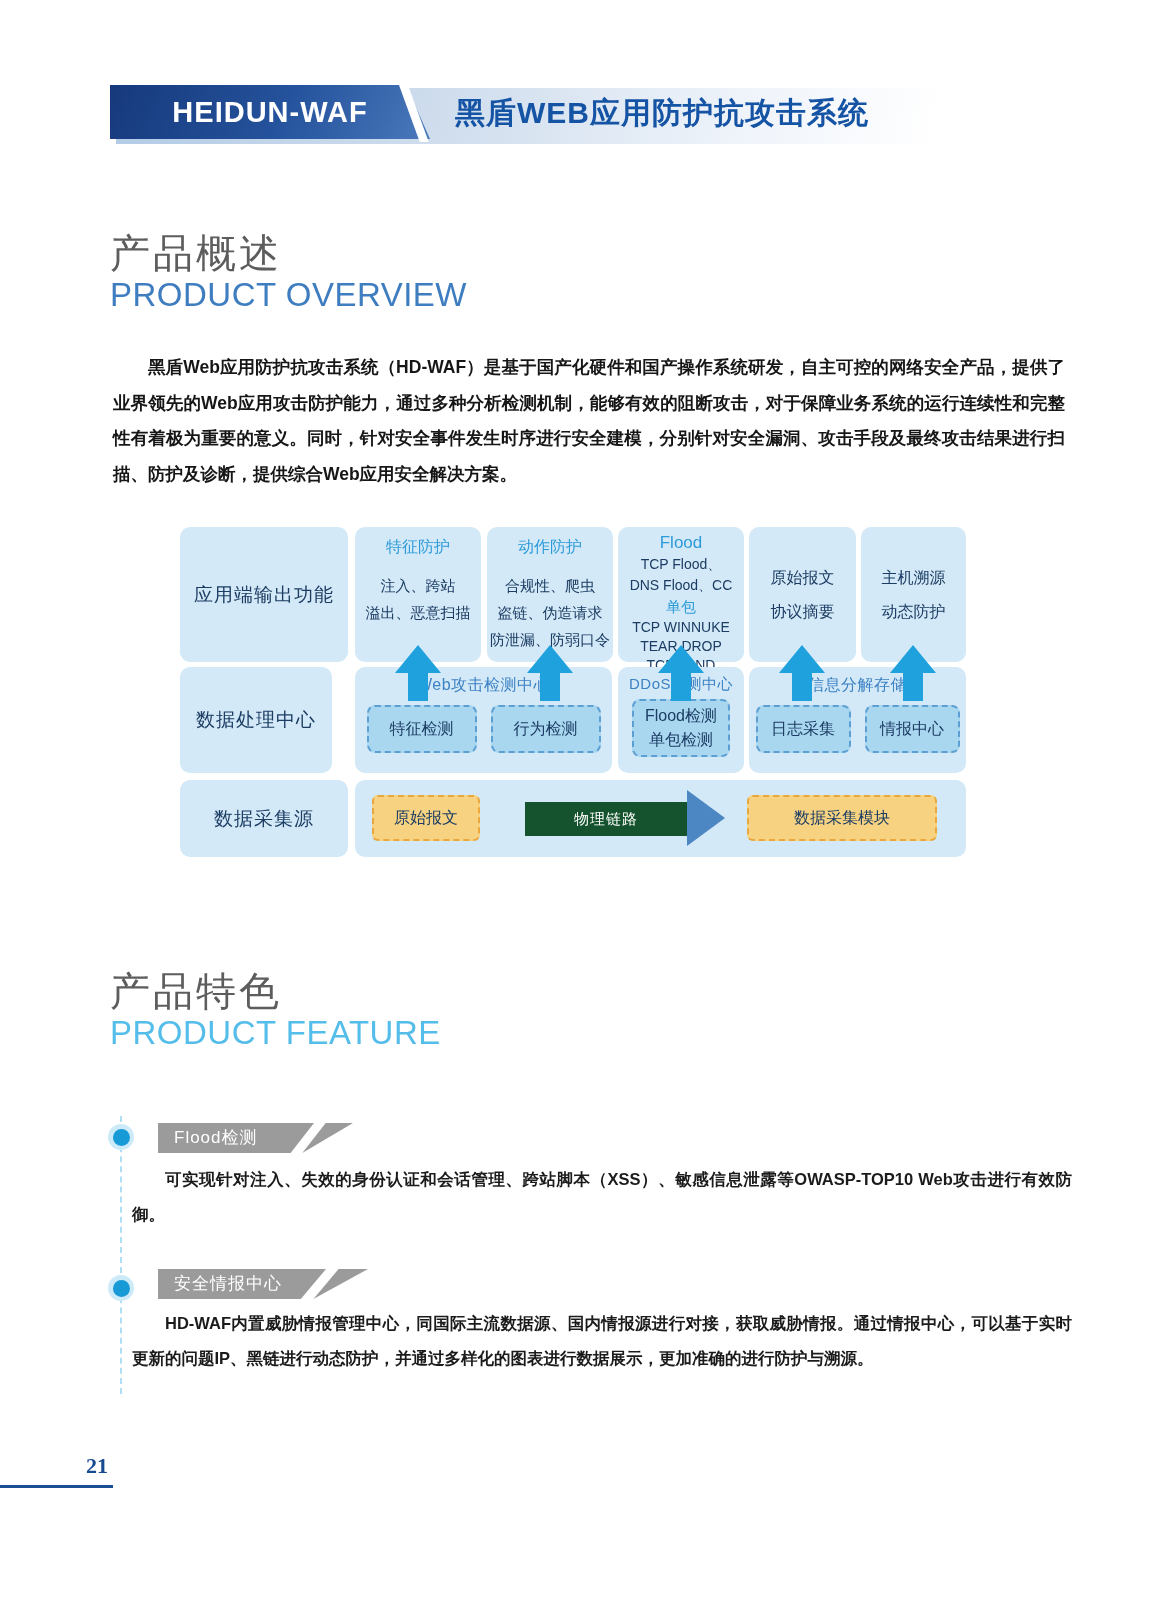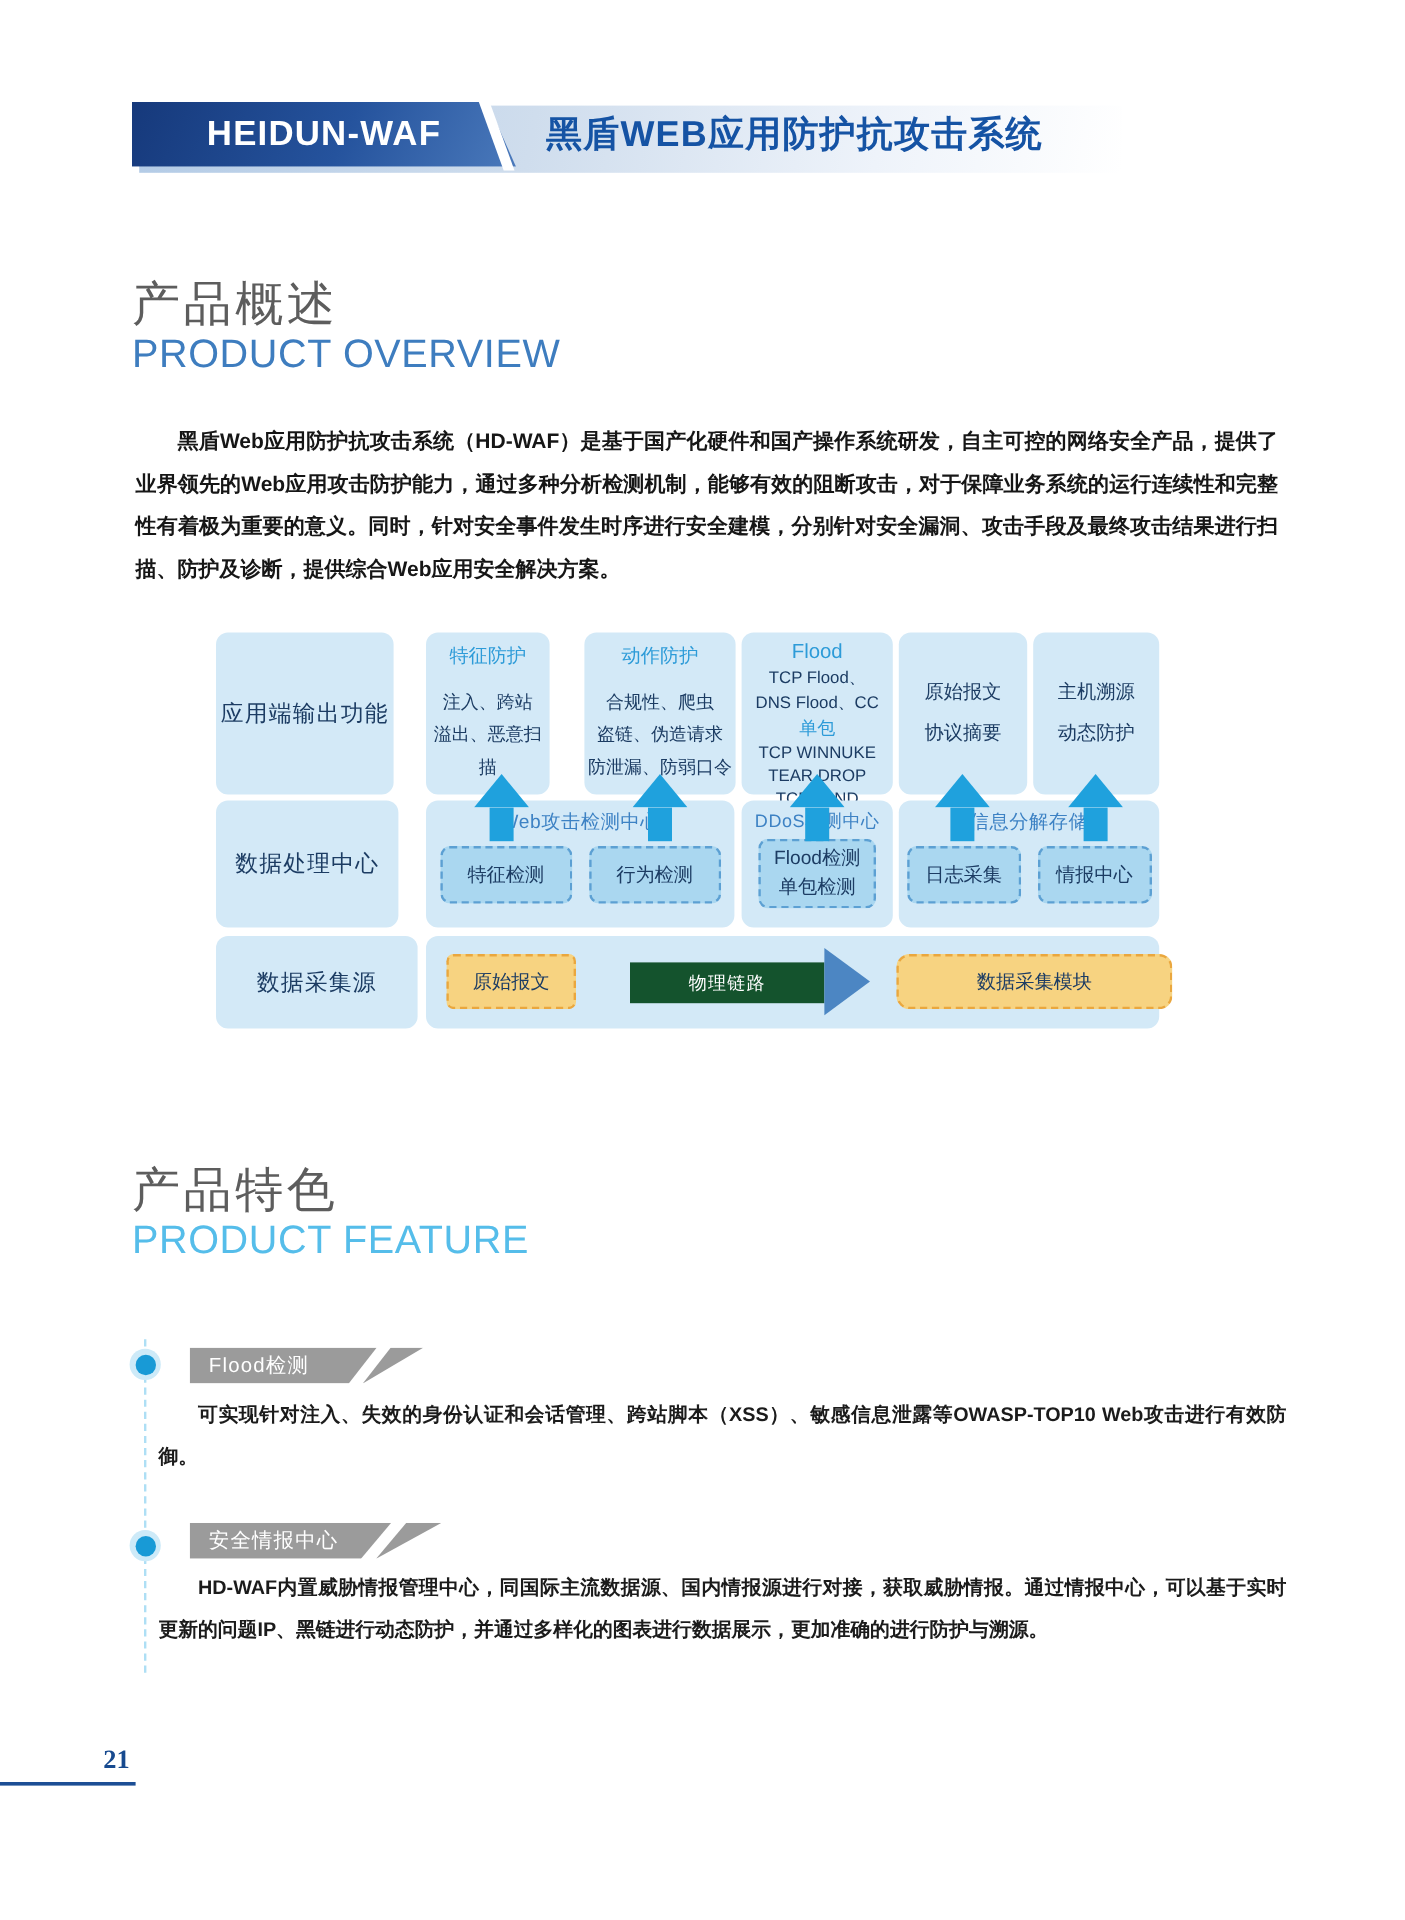--- a/index.html
+++ b/index.html
@@ -98,23 +98,23 @@
   </div>
   <div class="hdr-slash"></div>
   <div class="hdr-title">黑盾WEB应用防护抗攻击系统</div>
 
   <div class="sec-zh overview-zh">产品概述</div>
   <div class="sec-en overview-en">PRODUCT OVERVIEW</div>
   <div class="overview-text">黑盾Web应用防护抗攻击系统（HD-WAF）是基于国产化硬件和国产操作系统研发，自主可控的网络安全产品，提供了业界领先的Web应用攻击防护能力，通过多种分析检测机制，能够有效的阻断攻击，对于保障业务系统的运行连续性和完整性有着极为重要的意义。同时，针对安全事件发生时序进行安全建模，分别针对安全漏洞、攻击手段及最终攻击结果进行扫描、防护及诊断，提供综合Web应用安全解决方案。</div>
 
   <div class="diagram">
 
-    <div class="dbox rowlabel" style="left:0;top:0;width:148px;height:135px;">应用端输出功能</div>
-
-    <div class="dbox tbox" style="left:175px;top:0;width:103px;height:135px;">
+    <div class="dbox rowlabel" style="left:0;top:0;width:168px;height:135px;">应用端输出功能</div>
+
+    <div class="dbox tbox" style="left:175px;top:0;width:126px;height:135px;">
       <div class="btitle">特征防护</div>
       <div class="blines">
         <div>注入、跨站</div>
         <div>溢出、恶意扫描</div>
       </div>
     </div>
 
     <div class="dbox tbox" style="left:307px;top:0;width:126px;height:135px;">
       <div class="btitle">动作防护</div>
       <div class="blines">
@@ -198,21 +198,21 @@
     </div>
 
     <div class="dbox rowlabel" style="left:0;top:253px;width:168px;height:77px;">数据采集源</div>
 
     <div class="dbox" style="left:175px;top:253px;width:611px;height:77px;">
       <div class="ychip" style="left:17px;top:15px;width:108px;height:46px;">原始报文</div>
       <div class="linkarrow">
         <div class="linkbody">物理链路</div>
         <div class="linkhead"></div>
       </div>
-      <div class="ychip" style="left:392px;top:15px;width:230px;height:46px;border-radius:11px;">数据采集模块</div>
+      <div class="ychip" style="left:392px;top:15px;width:190px;height:46px;">数据采集模块</div>
     </div>
   </div>
 
   <div class="sec-zh feature-zh">产品特色</div>
   <div class="sec-en feature-en">PRODUCT FEATURE</div>
 
   <div class="connector"></div>
   <div class="bullet b1"></div>
   <div class="fbanner fb1">
     <div class="main"></div>

